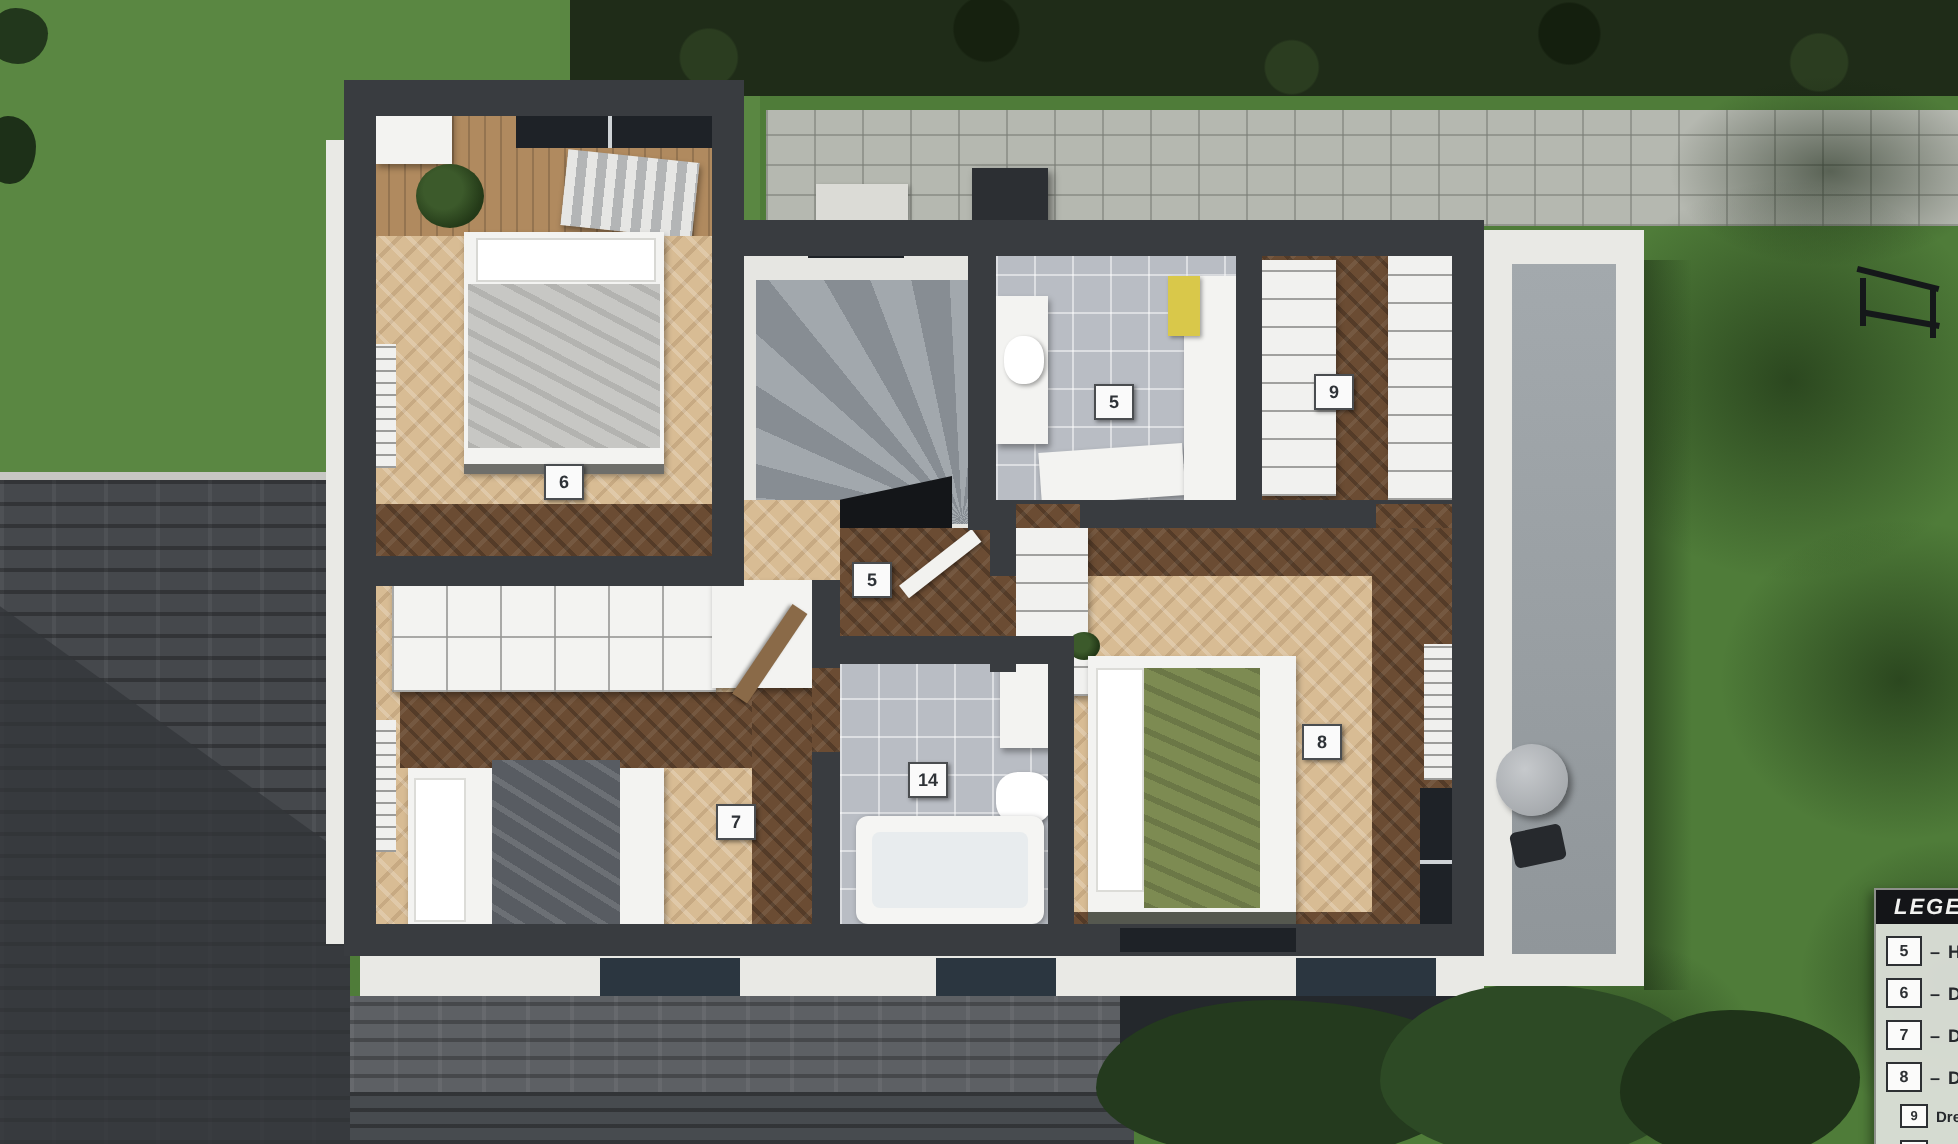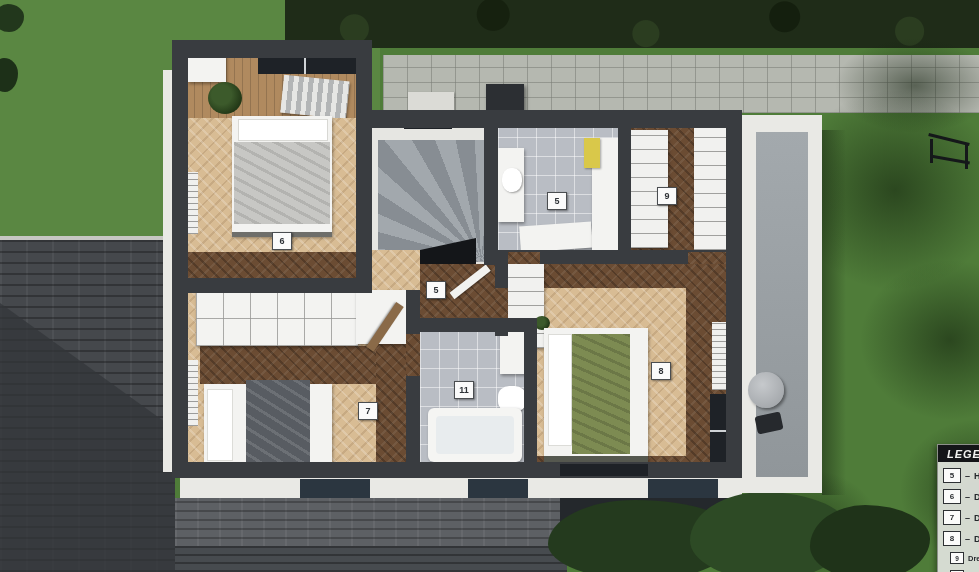--- a/index.html
+++ b/index.html
@@ -241,21 +241,21 @@
   <div class="abs marker" style="left:651px;top:362px;">
       <span>8</span>
     </div>
   <div class="abs marker" style="left:657px;top:187px;">
       <span>9</span>
     </div>
   <div class="abs marker" style="left:547px;top:192px;">
       <span>5</span>
     </div>
   <div class="abs marker" style="left:454px;top:381px;">
-      <span>11</span>
+      <span>14</span>
     </div>
 
   <div class="abs legend" style="left:937px;top:444px;height:132px;">
     <div class="legend-header">LEGEND</div>
 
     <div class="legend-row">
       <span class="num">5</span>
       <span class="dash">–</span>
       <span>Hol</span>
     </div>

